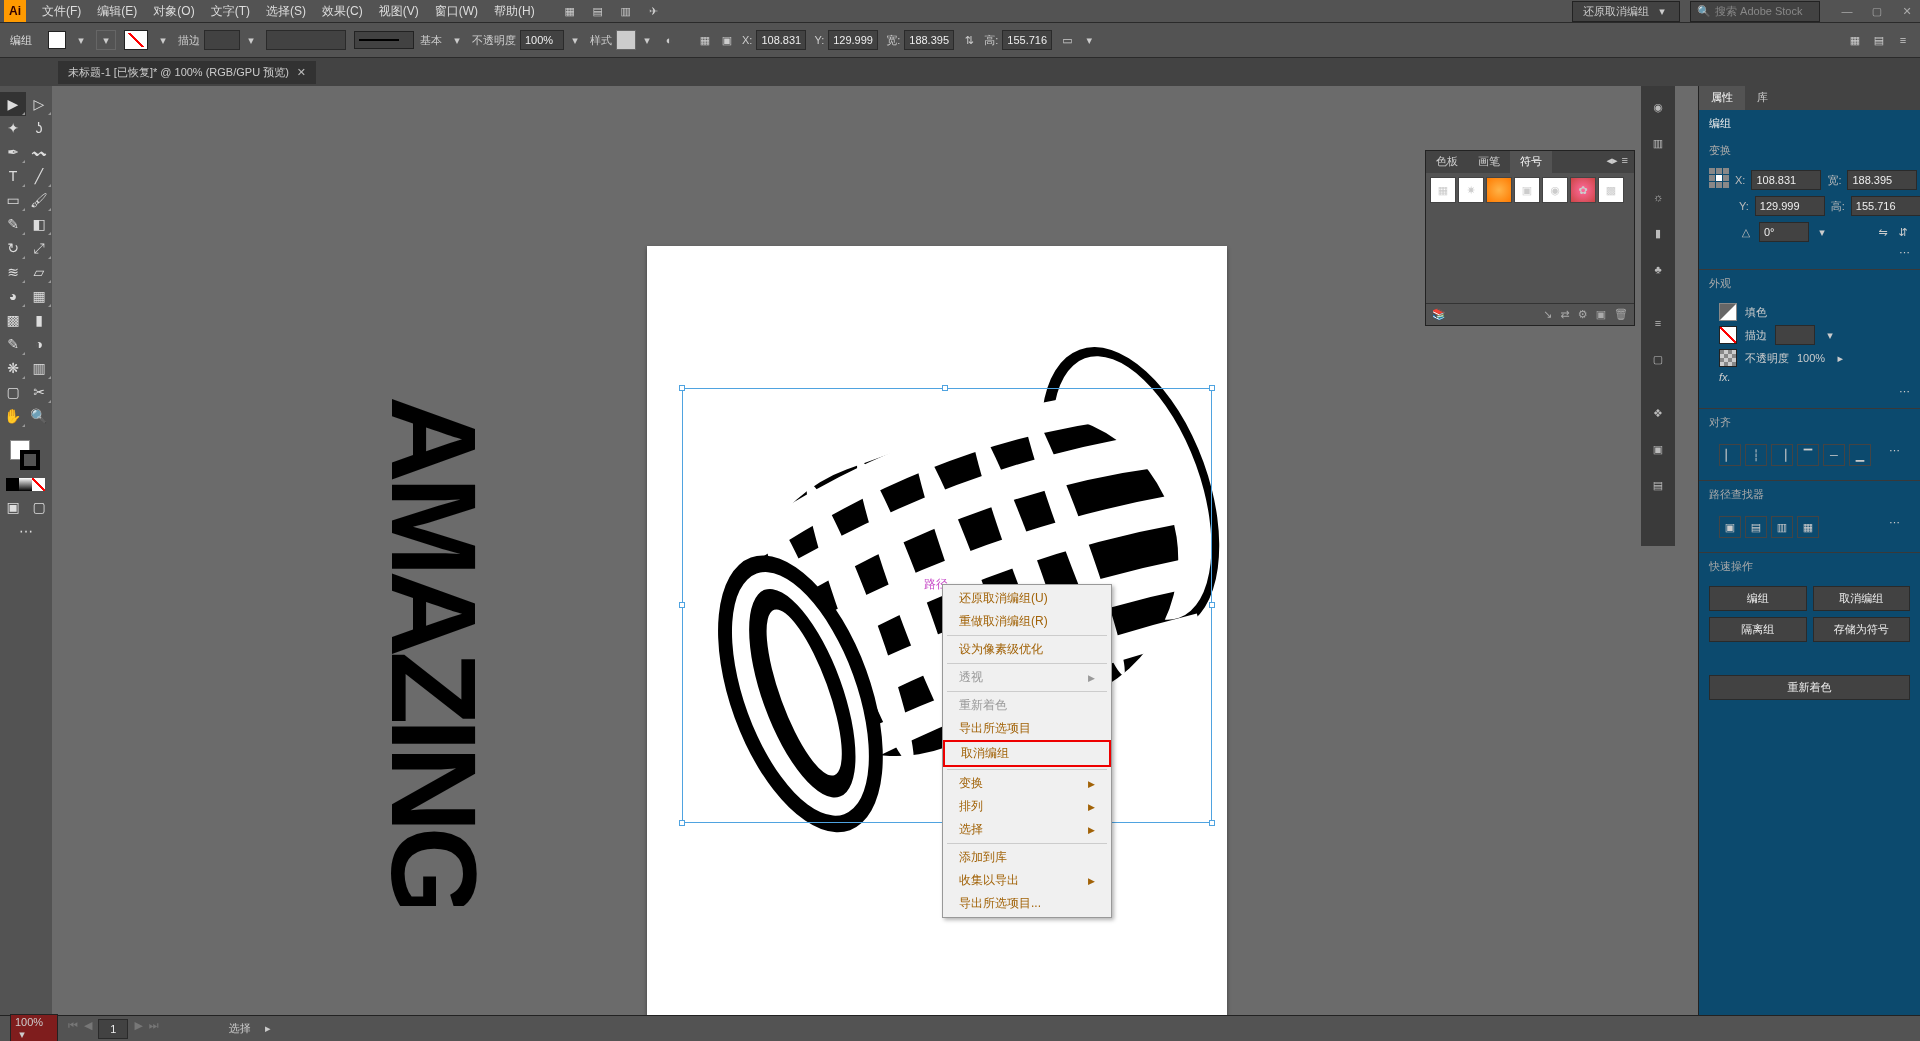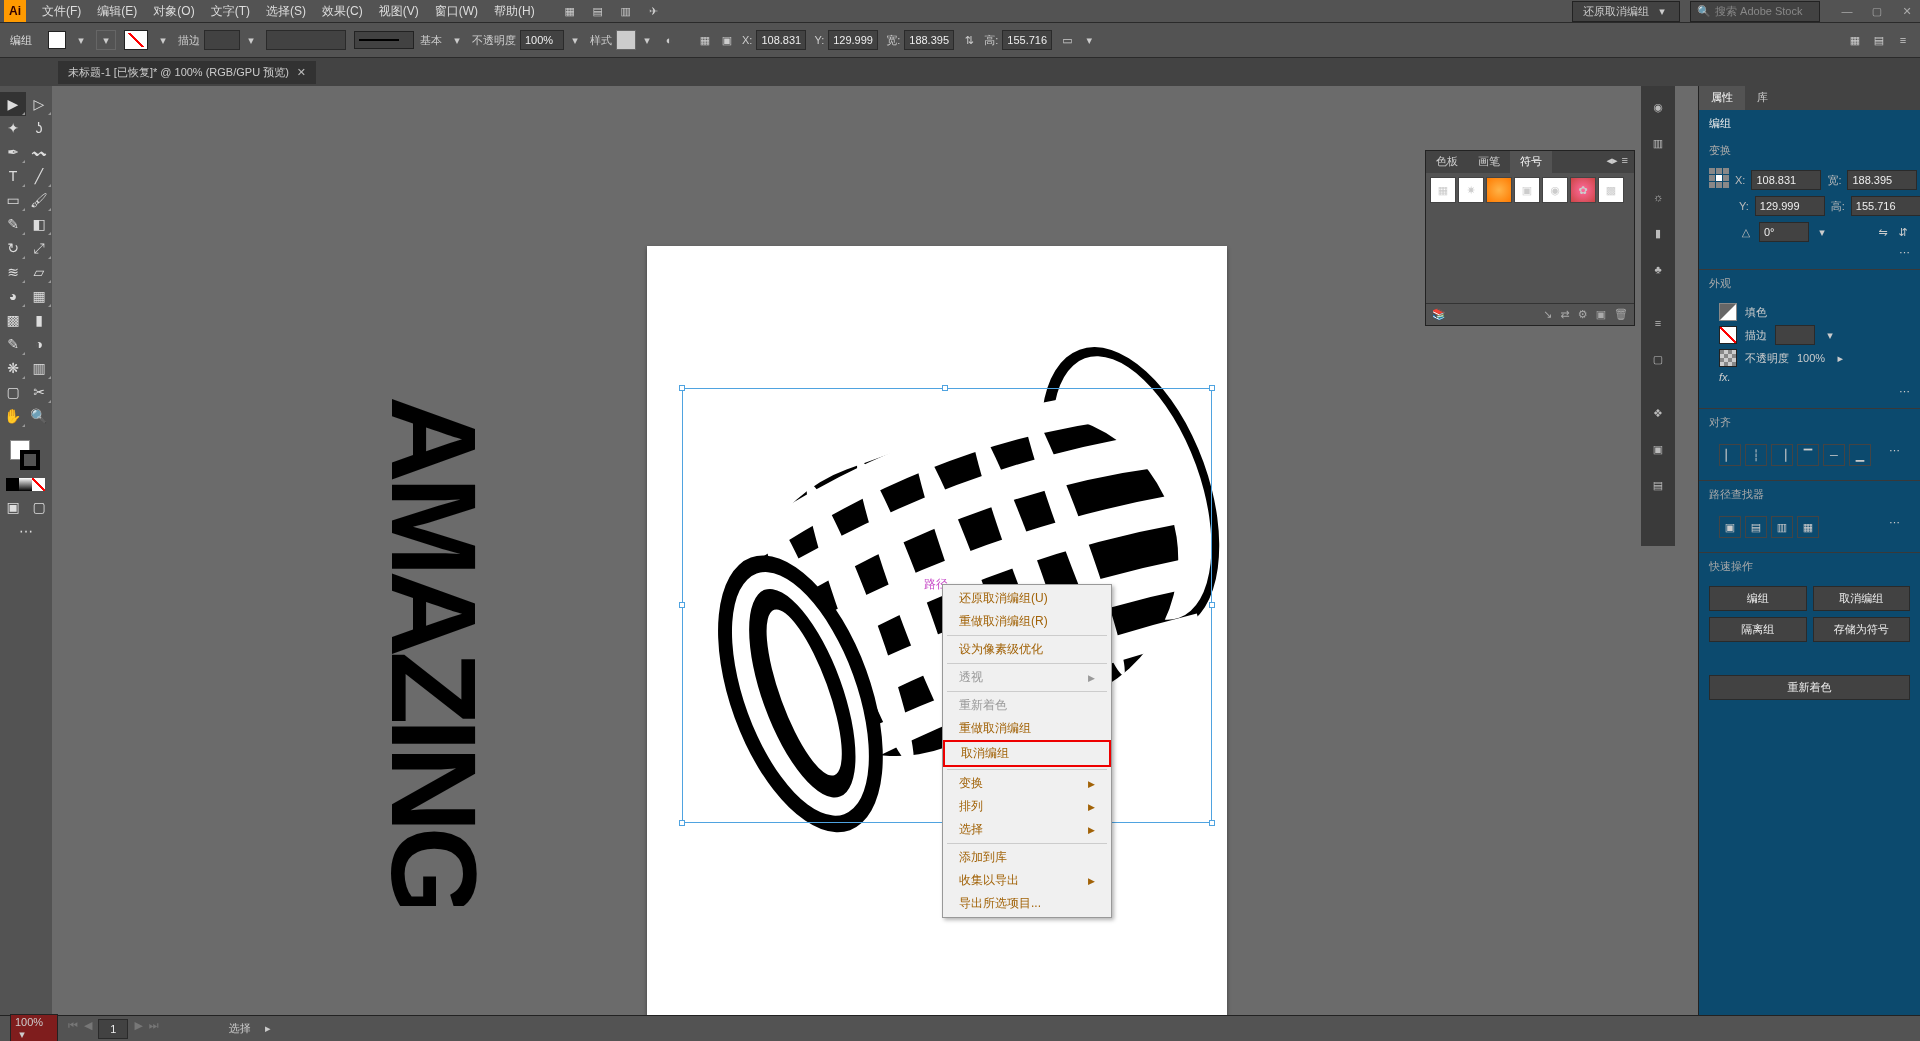--- a/index.html
+++ b/index.html
@@ -364,21 +364,21 @@
       <div class="ctx-sep"></div>
       <div class="ctx-item disabled">
           <span>透视</span>
           <span class="ctx-arrow">▶</span>
         </div>
       <div class="ctx-sep"></div>
       <div class="ctx-item disabled">
           <span>重新着色</span>
         </div>
       <div class="ctx-item">
-          <span>重做取消编组</span>
+          <span>导出所选项目</span>
         </div>
       <div class="ctx-item hot">
           <span>取消编组</span>
         </div>
       <div class="ctx-sep"></div>
       <div class="ctx-item">
           <span>变换</span>
           <span class="ctx-arrow">▶</span>
         </div>
       <div class="ctx-item">

